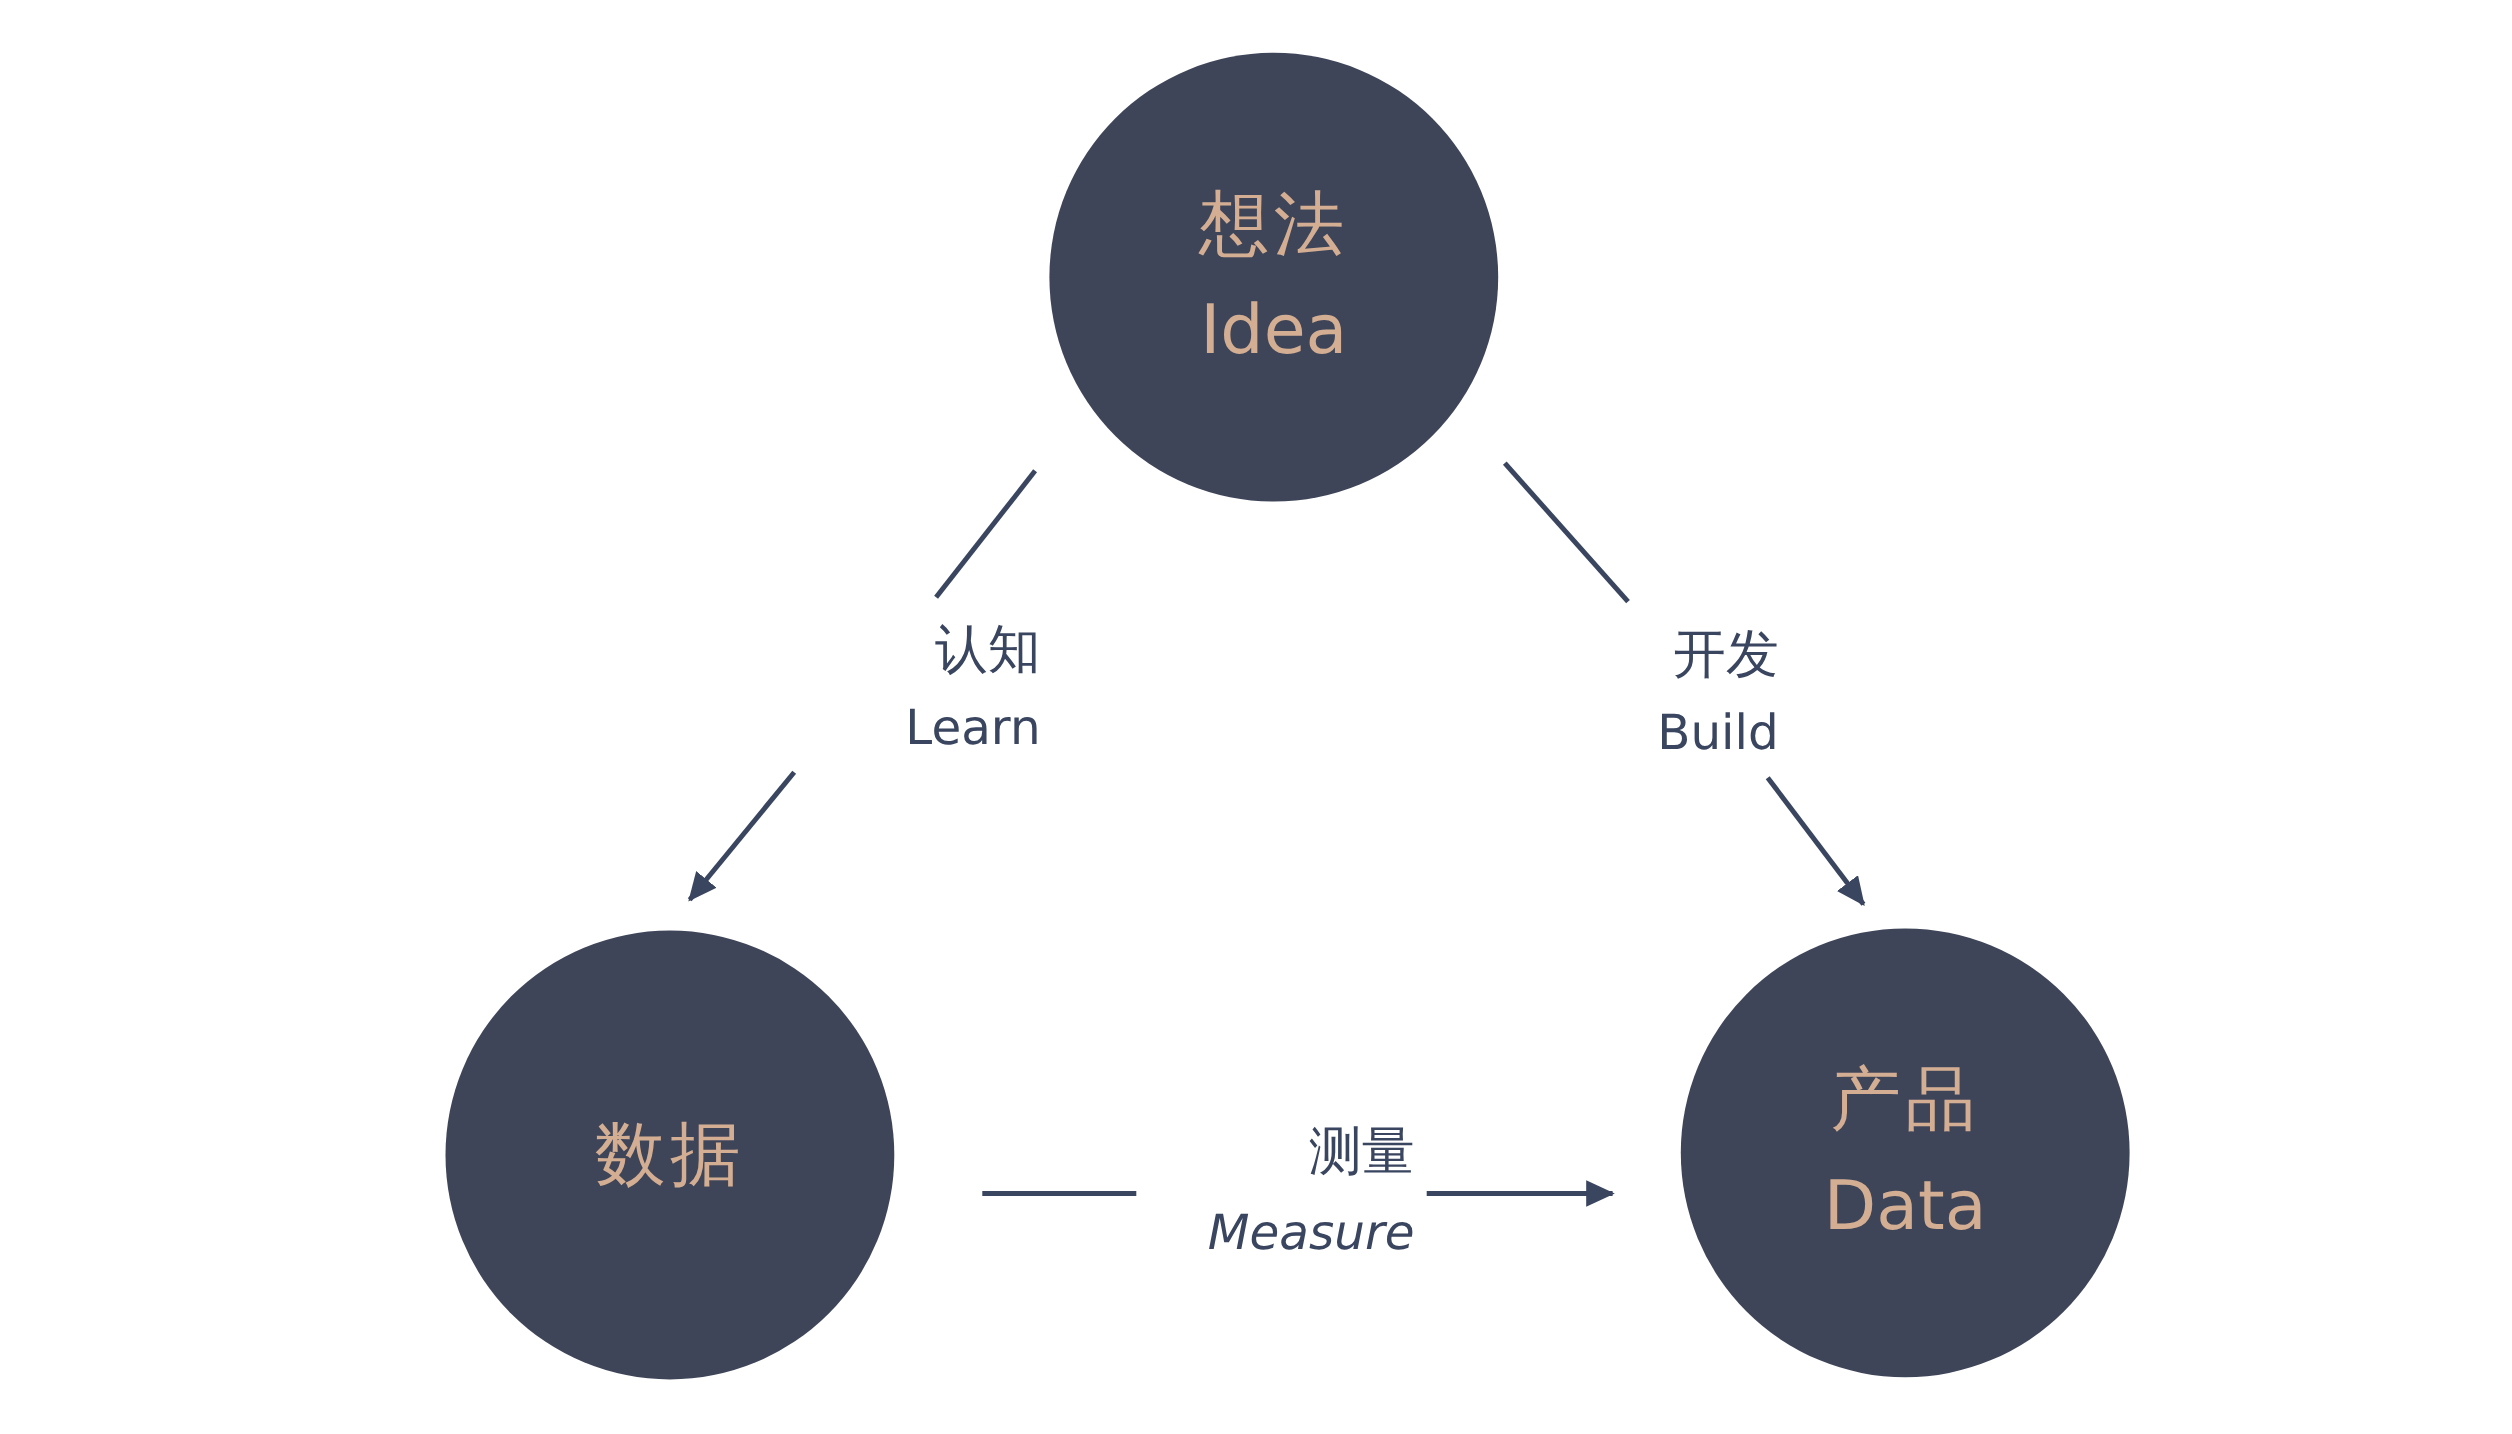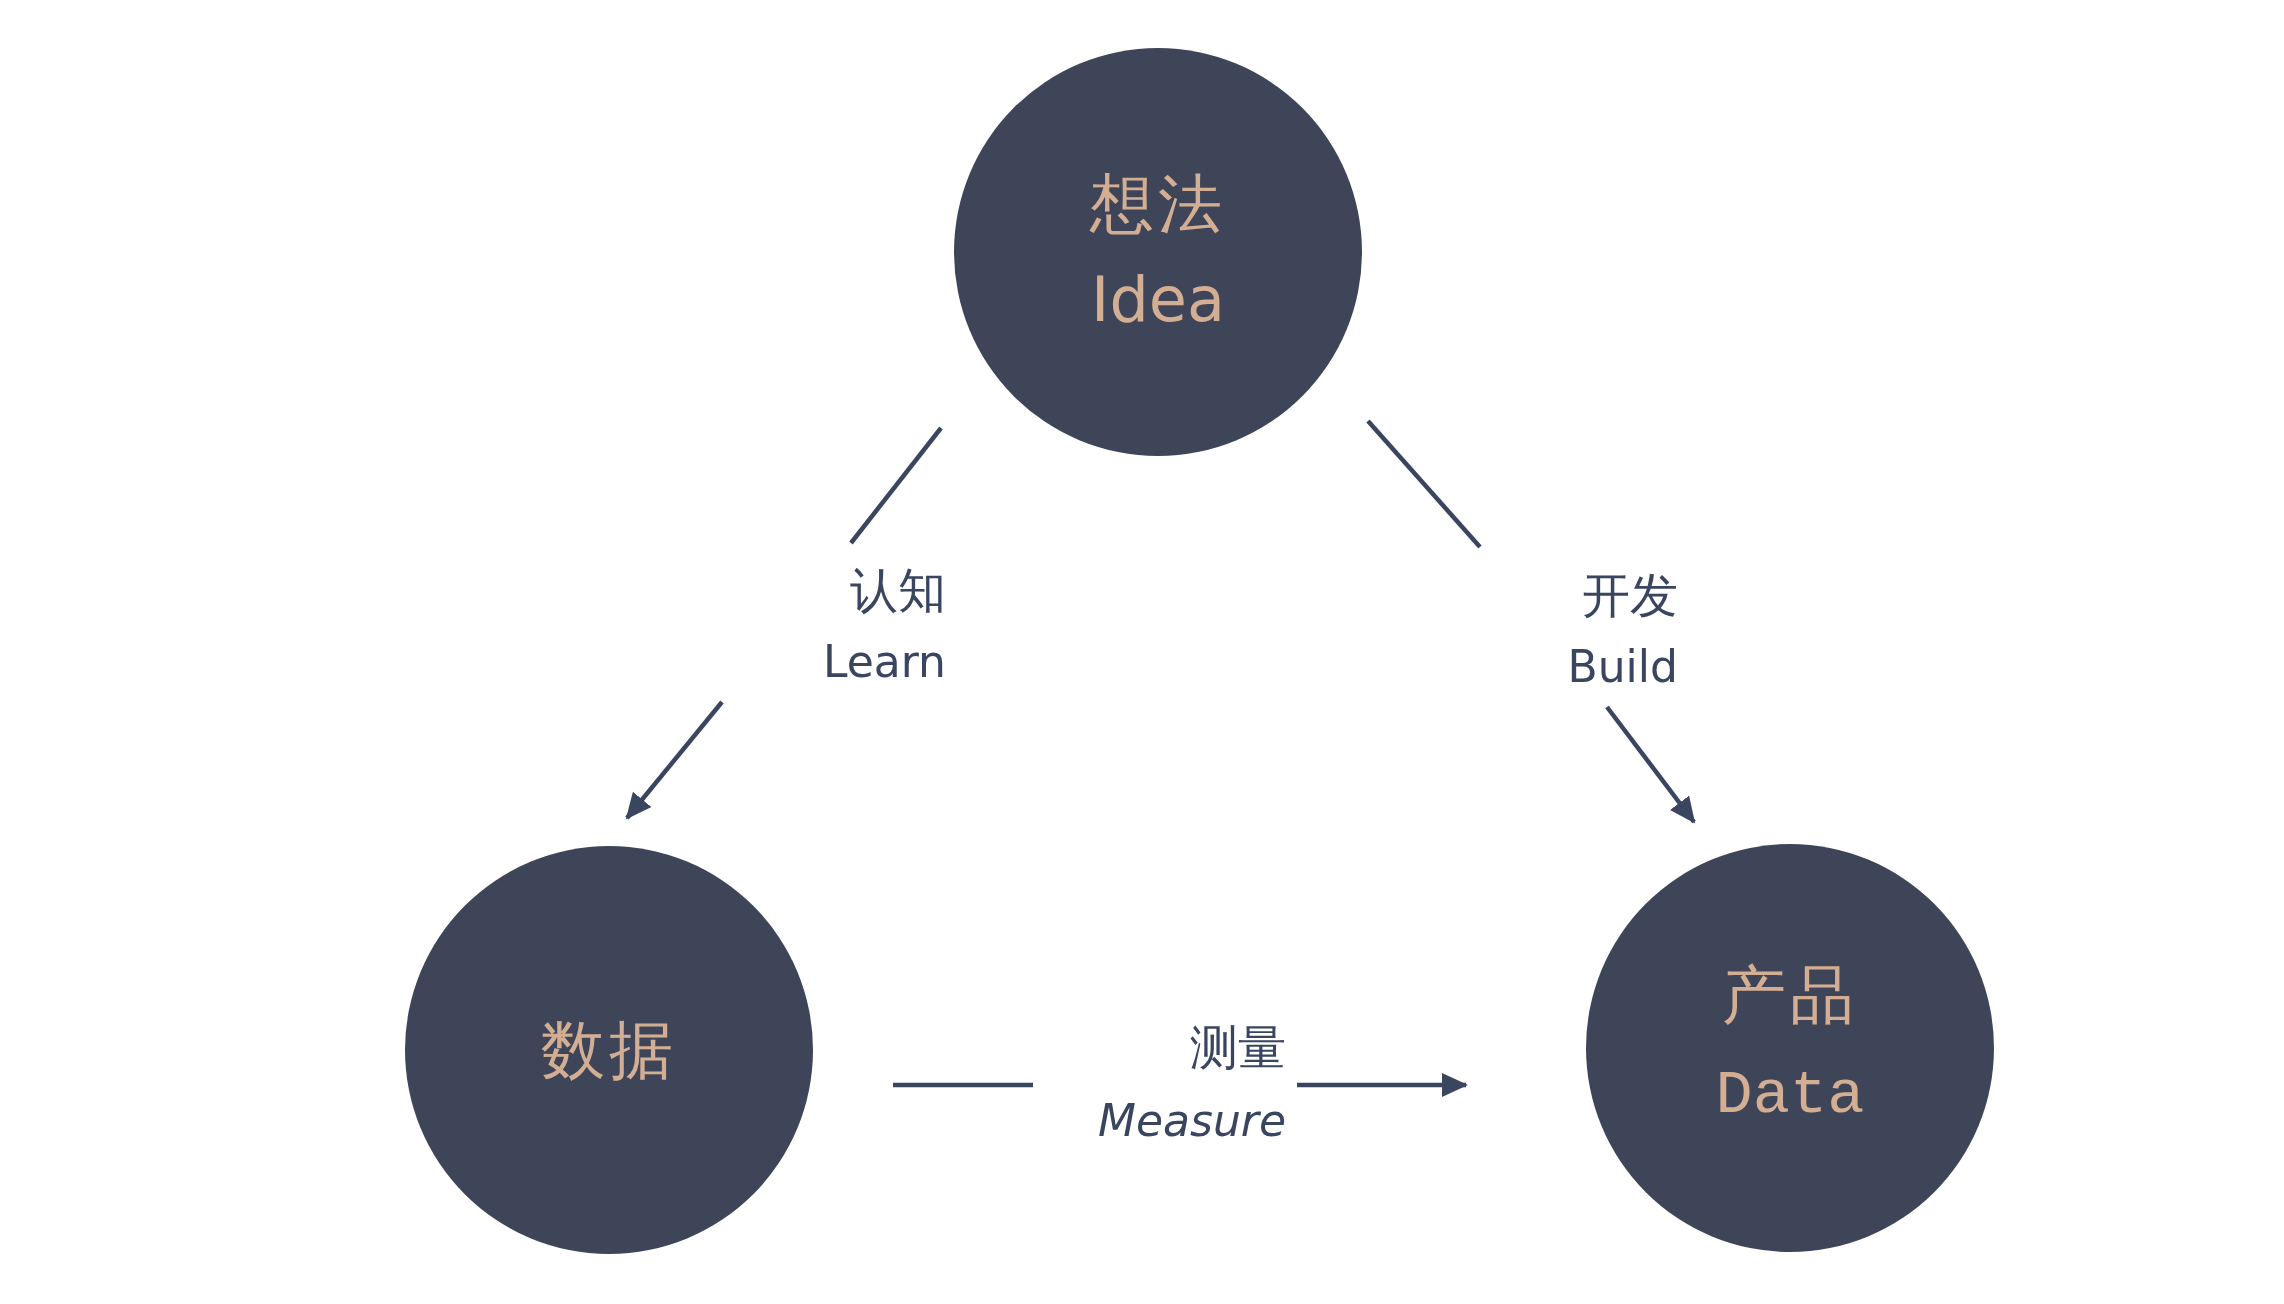--- a/index.html
+++ b/index.html
@@ -45,38 +45,38 @@
     line-height: 95px;
     letter-spacing: 4px;
   }
   .node .en {
     font-size: 62px;
     line-height: 95px;
     font-weight: 400;
   }
   .node-idea { left: 954px; top: 48px; }
   .node-data { left: 405px; top: 846px; }
-  .node-code { left: 1586px; top: 844px; font-family: Liberation Mono, monospace; }
+  .node-code { left: 1528px; top: 844px; }
 
   .edge-label {
     position: absolute;
     width: 320px;
     color: var(--edge-color);
     text-align: right;
   }
   .edge-label .zh {
     font-size: 48px;
     line-height: 71px;
   }
   .edge-label .en {
     font-size: 44px;
     line-height: 71px;
   }
   .edge-label-learn  { left: 626px;  top: 555px; }
-  .edge-label-build  { left: 1358px; top: 560px; }
+  .edge-label-build  { left: 1297px; top: 560px; }
   .edge-label-measure{ left: 966px;  top: 1011px; }
   .edge-label-measure .zh { line-height: 73px; }
   .edge-label-measure .en { line-height: 73px; font-style: italic; }
 </style>
 </head>
 <body>
 
 <div class="canvas">
 
   <svg class="arrows-layer" viewBox="0 0 2284 1304" xmlns="http://www.w3.org/2000/svg">

